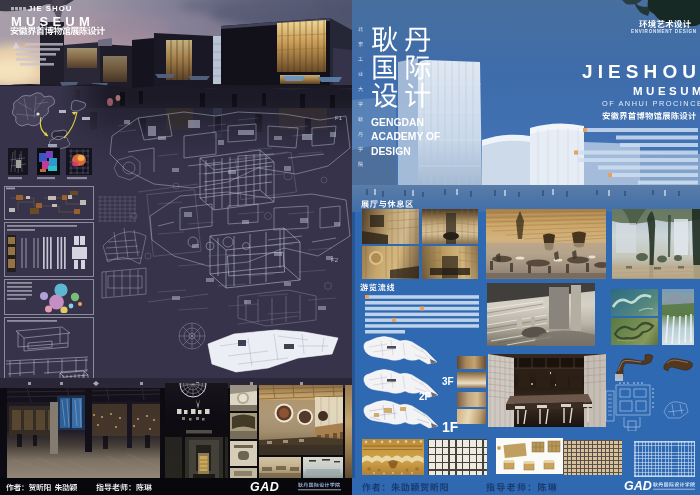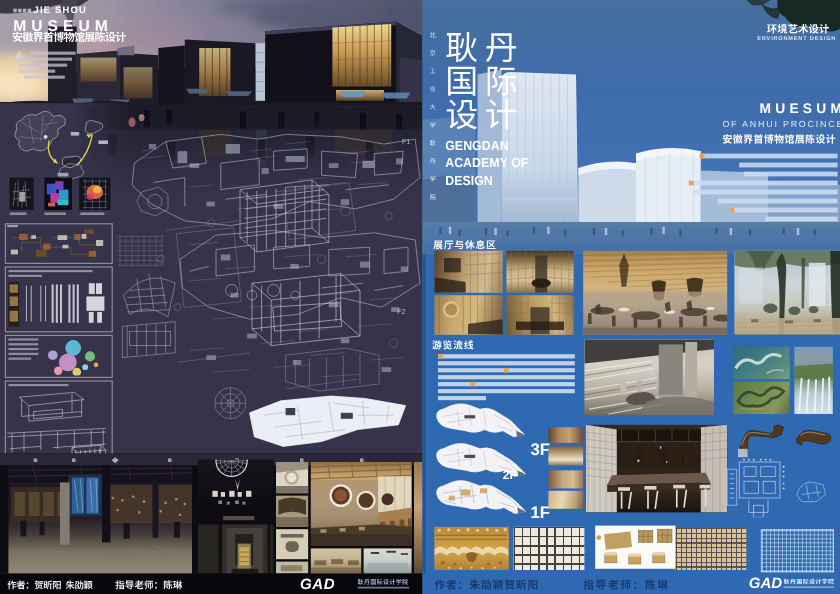--- a/index.html
+++ b/index.html
@@ -720,20 +720,21 @@
 
 <div class="txt" style="left:371px;top:114.5px;font-size:11px;font-weight:bold;line-height:14.5px;letter-spacing:0px;transform:scaleX(0.94);transform-origin:0 0">GENGDAN<br>ACADEMY OF<br>DESIGN</div>
 
 <svg class="abs" style="left:630px;top:18px" width="70" height="20" viewBox="0 0 70 20">
       <g transform="translate(9,9.2)">
         <path d="M0.2 -1.1 0.4 -0.1C1.2 -0.4 2.2 -0.7 3.1 -1L2.9 -1.9L2.1 -1.7V-3.4H2.8V-4.3H2.1V-5.9H3V-6.8H0.3V-5.9H1.2V-4.3H0.4V-3.4H1.2V-1.4ZM3.3 -6.8V-5.9H5.3C4.8 -4.5 3.9 -3.2 3 -2.3C3.2 -2.2 3.6 -1.7 3.8 -1.5C4.2 -2 4.6 -2.5 5 -3.1V0.8H6.1V-3.7C6.6 -3 7.2 -2.2 7.4 -1.7L8.3 -2.3C8 -2.9 7.2 -3.9 6.6 -4.6L6.1 -4.2V-4.9C6.2 -5.2 6.3 -5.5 6.5 -5.9H8.2V-6.8Z M13.1 -2.5H15.3V-2.1H13.1ZM13.1 -3.4H15.3V-3.1H13.1ZM15 -5.9C15 -5.7 14.9 -5.5 14.8 -5.2H13.8C13.8 -5.4 13.7 -5.7 13.6 -6L12.7 -5.8C12.8 -5.6 12.9 -5.4 12.9 -5.2H11.8V-4.4H16.8V-5.2H15.7L16 -5.8ZM13.7 -7.2 13.8 -6.8H12.1V-6H16.5V-6.8H14.9C14.8 -7 14.7 -7.2 14.6 -7.4ZM12.2 -4.1V-1.5H12.9C12.8 -0.7 12.5 -0.3 11.2 0C11.3 0.2 11.6 0.6 11.7 0.8C13.3 0.4 13.7 -0.3 13.9 -1.5H14.5V-0.4C14.5 0.1 14.6 0.3 14.7 0.4C14.9 0.6 15.2 0.7 15.4 0.7C15.5 0.7 15.8 0.7 16 0.7C16.1 0.7 16.4 0.6 16.5 0.6C16.7 0.5 16.8 0.4 16.9 0.2C16.9 0.1 17 -0.2 17 -0.6C16.7 -0.6 16.4 -0.8 16.2 -1C16.2 -0.7 16.2 -0.4 16.2 -0.3C16.1 -0.2 16.1 -0.2 16.1 -0.2C16 -0.1 15.9 -0.1 15.9 -0.1C15.8 -0.1 15.7 -0.1 15.6 -0.1C15.6 -0.1 15.5 -0.2 15.5 -0.2C15.5 -0.2 15.5 -0.3 15.5 -0.4V-1.5H16.3V-4.1ZM8.9 -1.3 9.2 -0.2C10 -0.6 11 -0.9 11.9 -1.3L11.7 -2.3L10.9 -2V-4.3H11.6V-5.3H10.9V-7.2H9.9V-5.3H9V-4.3H9.9V-1.6C9.5 -1.5 9.2 -1.4 8.9 -1.3Z M18.7 -4.3V-3.4H21.8C19 -1.8 18.8 -1.3 18.8 -0.7C18.8 0 19.4 0.5 20.7 0.5H23.9C25 0.5 25.5 0.2 25.6 -1.4C25.3 -1.4 24.9 -1.6 24.6 -1.7C24.6 -0.6 24.4 -0.5 24 -0.5H20.7C20.2 -0.5 19.9 -0.6 19.9 -0.8C19.9 -1.1 20.2 -1.5 24.5 -3.7C24.6 -3.7 24.6 -3.8 24.7 -3.8L24 -4.4L23.7 -4.3ZM22.7 -7.3V-6.5H20.7V-7.3H19.7V-6.5H17.8V-5.5H19.7V-4.8H20.7V-5.5H22.7V-4.8H23.7V-5.5H25.5V-6.5H23.7V-7.3Z M31.3 -6.6C31.8 -6.2 32.4 -5.7 32.7 -5.3L33.5 -6C33.2 -6.4 32.5 -6.9 32.1 -7.2ZM29.9 -7.3V-5.2H26.6V-4.2H29.6C28.9 -2.9 27.6 -1.7 26.3 -1C26.5 -0.8 26.9 -0.4 27.1 -0.1C28.1 -0.7 29.1 -1.7 29.9 -2.8V0.8H31V-3.1C31.8 -2 32.7 -0.9 33.7 -0.2C33.9 -0.5 34.3 -0.9 34.5 -1.1C33.4 -1.8 32.2 -3 31.4 -4.2H34.1V-5.2H31V-7.3Z M35.7 -6.6C36.1 -6.2 36.7 -5.6 37 -5.2L37.7 -5.9C37.4 -6.3 36.8 -6.8 36.3 -7.2ZM35.1 -4.7V-3.7H36.1V-1.1C36.1 -0.7 35.9 -0.4 35.7 -0.2C35.9 -0 36.1 0.4 36.2 0.7C36.4 0.4 36.7 0.2 38.2 -1.2C38.1 -1.3 37.9 -1.7 37.9 -2L37.1 -1.4V-4.7ZM38.8 -7V-6.1C38.8 -5.5 38.7 -4.9 37.6 -4.4C37.8 -4.3 38.2 -3.9 38.3 -3.7C39.5 -4.2 39.8 -5.2 39.8 -6.1H40.9V-5.2C40.9 -4.3 41.1 -3.9 42 -3.9C42.1 -3.9 42.4 -3.9 42.5 -3.9C42.7 -3.9 42.9 -3.9 43.1 -4C43 -4.2 43 -4.6 43 -4.9C42.9 -4.8 42.7 -4.8 42.5 -4.8C42.4 -4.8 42.2 -4.8 42.1 -4.8C41.9 -4.8 41.9 -4.9 41.9 -5.1V-7ZM41.4 -2.6C41.1 -2.1 40.8 -1.7 40.3 -1.4C39.9 -1.7 39.6 -2.1 39.3 -2.6ZM38.1 -3.6V-2.6H38.7L38.3 -2.5C38.7 -1.8 39.1 -1.3 39.5 -0.8C38.9 -0.5 38.2 -0.3 37.5 -0.1C37.7 0.1 37.9 0.5 38 0.8C38.8 0.6 39.6 0.3 40.3 -0.2C41 0.3 41.7 0.6 42.6 0.8C42.7 0.5 43 0.1 43.2 -0.1C42.4 -0.3 41.8 -0.5 41.2 -0.8C41.8 -1.4 42.4 -2.3 42.7 -3.3L42 -3.6L41.9 -3.6Z M44.5 -6.6C45 -6.1 45.6 -5.6 45.9 -5.2L46.6 -5.9C46.3 -6.3 45.6 -6.9 45.2 -7.2ZM43.8 -4.7V-3.6H45.1V-1C45.1 -0.6 44.8 -0.4 44.6 -0.2C44.8 -0 45 0.5 45.1 0.7C45.3 0.5 45.6 0.3 47.3 -1C47.2 -1.2 47.1 -1.6 47 -1.9L46.1 -1.3V-4.7ZM48.7 -7.3V-4.6H46.7V-3.5H48.7V0.8H49.8V-3.5H51.8V-4.6H49.8V-7.3Z" fill="#ffffff"></path>
       </g>
     </svg>
 <div class="txt" style="left:631px;top:29px;font-size:4.6px;letter-spacing:0.72px;color:#dce6f4;font-weight:bold">ENVIRONMENT DESIGN</div>
 
+<div class="txt" style="left:582px;top:60.5px;font-size:19px;font-weight:bold;letter-spacing:5.1px">JIESHOU</div>
 
 <div class="txt" style="left:633px;top:85px;font-size:11.5px;font-weight:bold;letter-spacing:3.5px">MUESUM</div>
 
 <div class="txt" style="left:602px;top:99px;font-size:7.4px;letter-spacing:1.5px;color:#e3ebf7">OF ANHUI PROCINCE</div>
 
 <svg class="abs" style="left:600px;top:106px" width="100" height="18" viewBox="0 0 100 18">
       <g transform="translate(2,13)">
         <path d="M3.3 -6.9C3.4 -6.7 3.5 -6.5 3.6 -6.2H0.7V-4.3H1.7V-5.3H6.7V-4.3H7.8V-6.2H4.8C4.7 -6.5 4.5 -6.9 4.3 -7.2ZM5.3 -2.9C5 -2.4 4.8 -2 4.4 -1.7C3.9 -1.9 3.5 -2 3 -2.2C3.2 -2.4 3.3 -2.7 3.5 -2.9ZM1.4 -1.8C2.1 -1.6 2.8 -1.3 3.4 -1C2.7 -0.6 1.7 -0.3 0.5 -0.2C0.7 0 1 0.5 1.1 0.7C2.5 0.5 3.6 0.1 4.6 -0.5C5.6 -0.1 6.5 0.4 7.1 0.8L7.9 -0.1C7.3 -0.5 6.4 -0.9 5.4 -1.3C5.8 -1.7 6.2 -2.3 6.4 -2.9H7.9V-3.9H4C4.2 -4.2 4.3 -4.6 4.5 -4.9L3.4 -5.1C3.2 -4.7 3 -4.3 2.8 -3.9H0.5V-2.9H2.2C2 -2.5 1.7 -2.1 1.5 -1.8Z M11.3 -1C11.1 -0.6 10.8 -0.3 10.6 -0L11.1 0.5C11.5 0.2 11.8 -0.4 12 -0.8ZM10.1 -7.1C9.8 -6.6 9.3 -5.9 8.8 -5.5C9 -5.4 9.2 -5 9.3 -4.8C9.9 -5.3 10.5 -6.1 11 -6.8ZM10.2 -5.4C9.9 -4.6 9.3 -3.7 8.7 -3.2C8.9 -2.9 9.2 -2.4 9.3 -2.2C9.4 -2.4 9.5 -2.5 9.6 -2.7V0.8H10.5V-3.9C10.7 -4.2 10.8 -4.5 11 -4.8V-4.7H14V-6.6H13.3V-5.5H12.9V-7.1H12.1V-5.5H11.6V-6.6H11V-5.1ZM14.7 -7.1C14.5 -5.9 14.3 -4.7 13.7 -3.9V-4.4H10.8V-3.6H11.9C11.6 -3.3 11.3 -3.1 11.2 -3C11.1 -2.9 10.9 -2.9 10.8 -2.8C10.9 -2.6 11 -2.3 11.1 -2.1C11.2 -2.2 11.3 -2.2 11.9 -2.3C11.6 -2.1 11.4 -2 11.3 -1.9C11.1 -1.7 10.9 -1.6 10.7 -1.6C10.8 -1.4 10.9 -1.1 10.9 -0.9C11.1 -1 11.3 -1 12.2 -1.1V-0C12.2 0.1 12.1 0.1 12.1 0.1C12 0.1 11.8 0.1 11.6 0.1C11.7 0.2 11.8 0.5 11.9 0.7C12.2 0.7 12.5 0.7 12.7 0.6C12.9 0.5 12.9 0.3 12.9 0V-1.2L13.8 -1.3C13.9 -1.1 13.9 -1 14 -0.9L14.5 -1.2C14.4 -1.6 14.1 -2.2 13.8 -2.6L13.2 -2.3L13.5 -1.9L12.3 -1.8C12.8 -2.2 13.3 -2.5 13.7 -2.9L13.1 -3.4C13 -3.2 12.8 -3.1 12.7 -2.9L12.1 -2.9C12.3 -3.1 12.5 -3.3 12.7 -3.5L12.4 -3.6H13.7V-3.8C13.9 -3.5 14.1 -3.1 14.2 -3C14.3 -3.1 14.4 -3.2 14.4 -3.3C14.6 -2.6 14.7 -2 14.9 -1.4C14.7 -0.9 14.4 -0.6 14.1 -0.2C14 -0.5 13.8 -0.8 13.6 -1.1L13 -0.8C13.3 -0.5 13.5 -0 13.6 0.3L13.8 0.2C13.9 0.3 14.2 0.6 14.3 0.8C14.7 0.4 15 0 15.3 -0.4C15.6 0 15.9 0.4 16.3 0.8C16.4 0.5 16.7 0.2 16.9 0C16.4 -0.3 16.1 -0.8 15.8 -1.4C16.1 -2.3 16.3 -3.4 16.4 -4.7H16.8V-5.5H15.3C15.4 -6 15.5 -6.5 15.5 -7ZM15 -4.7H15.6C15.5 -4 15.5 -3.3 15.3 -2.7C15.2 -3.3 15.1 -3.9 15 -4.6Z M19.4 -4.7H20.9V-4.1H19.4ZM21.9 -4.7H23.4V-4.1H21.9ZM19.4 -6H20.9V-5.4H19.4ZM21.9 -6H23.4V-5.4H21.9ZM22.2 -2.2V0.7H23.3V-1.9C23.7 -1.7 24.2 -1.4 24.7 -1.3C24.9 -1.5 25.2 -1.9 25.4 -2.1C24.5 -2.3 23.7 -2.8 23.1 -3.3H24.4V-6.9H18.4V-3.3H19.8C19.2 -2.7 18.3 -2.3 17.5 -2.1C17.7 -1.9 18 -1.5 18.1 -1.2C18.7 -1.4 19.2 -1.7 19.7 -2V-1.7C19.7 -1.2 19.5 -0.5 18.1 -0C18.3 0.2 18.6 0.6 18.8 0.8C20.5 0.2 20.7 -0.9 20.7 -1.7V-2.3H20C20.4 -2.6 20.7 -2.9 21 -3.3H21.9C22.1 -2.9 22.5 -2.5 22.9 -2.2Z M28 -2.4H31.9V-1.9H28ZM28 -3.2V-3.7H31.9V-3.2ZM28 -1.1H31.9V-0.5H28ZM27.5 -6.8C27.7 -6.6 28 -6.3 28.1 -6H26.2V-5.1H29.4L29.3 -4.6H27V0.8H28V0.4H31.9V0.8H32.9V-4.6H30.4L30.6 -5.1H33.8V-6H31.9C32.2 -6.3 32.4 -6.6 32.6 -6.9L31.4 -7.2C31.3 -6.8 31 -6.4 30.8 -6H28.9L29.2 -6.2C29.1 -6.5 28.7 -6.9 28.4 -7.2Z M37.7 -5.2V-2.3H38.5V-2.7H39.3V-2.3H40.3V-2.7H41.2V-2.5H40.4V-2H37.1V-1.2H38.3L37.8 -0.8C38.2 -0.5 38.6 -0 38.8 0.3L39.6 -0.3C39.4 -0.5 39 -0.9 38.7 -1.2H40.4V-0.2C40.4 -0.1 40.4 -0.1 40.2 -0.1C40.1 -0.1 39.7 -0.1 39.4 -0.1C39.5 0.2 39.6 0.5 39.7 0.7C40.2 0.7 40.7 0.7 41 0.6C41.3 0.5 41.3 0.3 41.3 -0.2V-1.2H42.6V-2H41.3V-2.3H42.1V-5.2H40.3V-5.6H42.5V-6.3H42L42.2 -6.6C41.9 -6.7 41.4 -7 41.1 -7.2L40.6 -6.6C40.8 -6.5 41 -6.4 41.2 -6.3H40.3V-7.1H39.3V-6.3H37.2V-5.6H39.3V-5.2ZM39.3 -3.7V-3.3H38.5V-3.7ZM40.3 -3.7H41.2V-3.3H40.3ZM39.3 -4.3H38.5V-4.6H39.3ZM40.3 -4.3V-4.6H41.2V-4.3ZM35.6 -7.1V-5H34.7V-4.1H35.6V0.7H36.6V-4.1H37.4V-5H36.6V-7.1Z M47.3 -7.1C47.1 -5.9 46.6 -4.7 45.9 -4C46.2 -3.8 46.5 -3.5 46.7 -3.4C47 -3.8 47.3 -4.3 47.6 -4.9H48C47.6 -3.7 47 -2.4 46.1 -1.8C46.4 -1.6 46.7 -1.4 46.9 -1.2C47.8 -2 48.5 -3.5 48.8 -4.9H49.2C48.8 -2.9 48 -1 46.6 -0C46.9 0.1 47.3 0.4 47.4 0.6C48.8 -0.6 49.7 -2.8 50.1 -4.9H50.1C50 -1.9 49.8 -0.7 49.6 -0.4C49.5 -0.3 49.5 -0.3 49.3 -0.3C49.2 -0.3 48.9 -0.3 48.6 -0.3C48.7 -0 48.8 0.4 48.8 0.7C49.2 0.7 49.6 0.7 49.8 0.6C50.1 0.6 50.3 0.5 50.5 0.2C50.8 -0.2 50.9 -1.6 51.1 -5.4C51.1 -5.5 51.1 -5.8 51.1 -5.8H47.9C48.1 -6.2 48.2 -6.6 48.2 -7ZM43.6 -6.7C43.6 -5.7 43.4 -4.6 43.1 -3.9C43.3 -3.8 43.7 -3.6 43.9 -3.5C44 -3.8 44.1 -4.1 44.2 -4.6H44.7V-2.9C44.2 -2.8 43.6 -2.6 43.2 -2.6L43.5 -1.6L44.7 -2V0.8H45.7V-2.2L46.6 -2.5L46.4 -3.4L45.7 -3.2V-4.6H46.4V-5.5H45.7V-7.1H44.7V-5.5H44.3C44.4 -5.8 44.4 -6.2 44.5 -6.5Z M52.6 -7.1C52.5 -6 52.2 -4.7 51.8 -4C52 -3.8 52.4 -3.5 52.5 -3.3C52.8 -3.8 53 -4.4 53.2 -5.1H53.9C53.8 -4.7 53.7 -4.4 53.6 -4.2L54.4 -3.9C54.6 -4.4 54.8 -5.1 55 -5.7V-4.7H55.3V0.7H56.3V0.5H58.4V0.7H59.4V-2H56.3V-2.5H59V-4.7H59.6V-6.2H57.5L58 -6.4C57.9 -6.6 57.8 -6.9 57.6 -7.2L56.6 -6.9C56.8 -6.7 56.9 -6.4 56.9 -6.2H55V-5.8L54.4 -6L54.2 -6H53.4C53.5 -6.3 53.5 -6.6 53.6 -7ZM56.3 -0.4V-1.2H58.4V-0.4ZM56.3 -4.1H58.1V-3.3H56.3ZM56.3 -4.9H55.9V-5.3H58.6V-4.9ZM52.9 0.7C53.1 0.5 53.4 0.3 55 -0.8C54.9 -1 54.8 -1.4 54.7 -1.7L53.9 -1.1V-4H52.9V-1C52.9 -0.5 52.6 -0.1 52.4 0.1C52.5 0.2 52.8 0.5 52.9 0.7Z M62.9 0.8V0.8C63.1 0.7 63.4 0.6 65.3 0.2C65.3 0 65.3 -0.4 65.3 -0.6L63.9 -0.4V-1.7H64.8C65.4 -0.4 66.3 0.4 67.8 0.7C67.9 0.5 68.1 0.1 68.3 -0.1C67.8 -0.2 67.3 -0.4 66.9 -0.6C67.2 -0.8 67.6 -1 67.9 -1.3L67.4 -1.7H68.2V-2.5H66.7V-3.1H67.9V-3.9H66.7V-4.5H67.8V-6.8H61.3V-4.3C61.3 -2.9 61.2 -1 60.4 0.3C60.6 0.4 61.1 0.6 61.3 0.8C62.2 -0.6 62.3 -2.8 62.3 -4.3V-4.5H63.5V-3.9H62.5V-3.1H63.5V-2.5H62.3V-1.7H63V-0.8C63 -0.4 62.7 -0.1 62.6 -0C62.7 0.2 62.9 0.6 62.9 0.8ZM64.5 -3.1H65.7V-2.5H64.5ZM64.5 -3.9V-4.5H65.7V-3.9ZM65.8 -1.7H67C66.8 -1.5 66.5 -1.3 66.2 -1.1C66 -1.3 65.9 -1.5 65.8 -1.7ZM62.3 -5.9H66.8V-5.4H62.3Z M75.3 -1.8C75.6 -1.1 76 -0.3 76.2 0.2L77 -0.2C76.8 -0.7 76.4 -1.5 76 -2.1ZM72.5 -2.1C72.3 -1.5 71.9 -0.7 71.5 -0.2C71.7 -0.1 72 0.2 72.2 0.4C72.7 -0.2 73.2 -1.1 73.5 -1.8ZM69.4 -6.8V0.8H70.3V-5.9H71C70.8 -5.3 70.6 -4.6 70.5 -4C71 -3.5 71.1 -3 71.1 -2.6C71.1 -2.3 71 -2.2 70.9 -2.1C70.8 -2.1 70.8 -2 70.7 -2C70.6 -2 70.5 -2 70.3 -2C70.5 -1.8 70.6 -1.4 70.6 -1.1C70.8 -1.1 71 -1.2 71.1 -1.2C71.3 -1.2 71.5 -1.3 71.6 -1.3C71.9 -1.5 72 -1.9 72 -2.4C72 -2.9 71.9 -3.5 71.4 -4.1C71.6 -4.8 71.9 -5.7 72.1 -6.4L71.4 -6.8L71.3 -6.8ZM72 -6.1V-5.2H72.8C72.7 -4.7 72.6 -4.3 72.5 -4.1C72.3 -3.8 72.2 -3.5 72 -3.5C72.1 -3.2 72.3 -2.7 72.4 -2.5C72.4 -2.6 72.8 -2.6 73.1 -2.6H73.9V-0.4C73.9 -0.3 73.9 -0.2 73.8 -0.2C73.7 -0.2 73.4 -0.2 73.1 -0.2C73.2 0 73.4 0.4 73.4 0.7C73.9 0.7 74.3 0.7 74.6 0.5C74.9 0.4 74.9 0.1 74.9 -0.3V-2.6H76.6V-3.6H74.9V-4.7H73.9V-3.6H73.2C73.4 -4 73.7 -4.6 73.9 -5.2H76.8V-6.1H74.2C74.2 -6.4 74.3 -6.8 74.4 -7.1L73.3 -7.2C73.2 -6.8 73.2 -6.5 73.1 -6.1Z M78.2 -6.4C78.7 -6 79.3 -5.4 79.6 -5.1L80.2 -5.8C80 -6.1 79.3 -6.7 78.9 -7ZM77.7 -4.5V-3.6H78.7V-1C78.7 -0.6 78.5 -0.4 78.3 -0.2C78.4 -0 78.7 0.4 78.8 0.6C78.9 0.4 79.2 0.2 80.8 -1.1C80.7 -1.3 80.5 -1.7 80.4 -2L79.7 -1.4V-4.5ZM81.3 -6.9V-6C81.3 -5.4 81.2 -4.8 80.1 -4.3C80.3 -4.2 80.7 -3.8 80.8 -3.6C82 -4.1 82.3 -5.1 82.3 -5.9H83.4V-5C83.4 -4.2 83.6 -3.8 84.4 -3.8C84.5 -3.8 84.8 -3.8 85 -3.8C85.1 -3.8 85.3 -3.8 85.5 -3.9C85.4 -4.1 85.4 -4.5 85.4 -4.7C85.3 -4.7 85.1 -4.7 84.9 -4.7C84.8 -4.7 84.6 -4.7 84.5 -4.7C84.4 -4.7 84.4 -4.8 84.4 -5V-6.9ZM83.8 -2.6C83.6 -2.1 83.2 -1.7 82.8 -1.3C82.4 -1.7 82 -2.1 81.8 -2.6ZM80.6 -3.5V-2.6H81.2L80.9 -2.4C81.2 -1.8 81.6 -1.3 82 -0.8C81.4 -0.5 80.8 -0.3 80 -0.1C80.2 0.1 80.4 0.5 80.5 0.7C81.3 0.5 82.1 0.3 82.8 -0.2C83.4 0.3 84.1 0.6 85 0.8C85.1 0.5 85.4 0.1 85.6 -0.1C84.9 -0.3 84.2 -0.5 83.6 -0.8C84.3 -1.4 84.8 -2.2 85.1 -3.3L84.5 -3.5L84.3 -3.5Z M87 -6.4C87.4 -6 88.1 -5.4 88.4 -5.1L89 -5.8C88.7 -6.2 88.1 -6.7 87.6 -7.1ZM86.3 -4.5V-3.5H87.5V-1C87.5 -0.6 87.3 -0.4 87.1 -0.2C87.3 -0 87.5 0.5 87.6 0.7C87.7 0.5 88 0.3 89.7 -1C89.6 -1.2 89.5 -1.6 89.4 -1.9L88.6 -1.3V-4.5ZM91.1 -7.1V-4.5H89.1V-3.4H91.1V0.8H92.2V-3.4H94.1V-4.5H92.2V-7.1Z" fill="#ffffff"></path>
       </g>
     </svg>
@@ -909,21 +910,21 @@
         <path d="M9,14 L29,11 M13,19 L37,16 M33,7 L35,22 M45,10 L47,23 M53,12 L65,19 M57,22 L69,26 M23,8 L25,23 M10,20 L20,23 M63,16 L73,27"></path>
       </g>
 <g fill="#caa25a" opacity="0.85">
         <rect x="24" y="11" width="8" height="5"></rect>
         <rect x="40" y="10" width="6" height="4"></rect>
         <rect x="14" y="16" width="5" height="4"></rect>
       </g>
 <path d="M71,26 L78,29 L72,31 Z" fill="#6a6a72"></path>
 </svg>
 
-<div class="txt" style="left:442px;top:366px;font-size:14px;font-weight:bold">3F</div>
+<div class="txt" style="left:442px;top:376px;font-size:10px;font-weight:bold">3F</div>
 <div class="txt" style="left:419px;top:391px;font-size:10px;font-weight:bold">2F</div>
 <div class="txt" style="left:442px;top:418.5px;font-size:14px;font-weight:bold">1F</div>
 
 <div class="abs" style="left:456.5px;top:355.5px;width:29px;height:13.5px;background:linear-gradient(90deg,#5e4630 0%,#a8865c 30%,#c3a370 60%,#6a4e32 100%)"></div>
 
 <div class="abs" style="left:456.5px;top:372px;width:29px;height:16px;background:linear-gradient(180deg,#7d6244 0%,#cdb288 45%,#ece0ca 70%,#8d7354 100%)"></div>
 
 <div class="abs" style="left:456.5px;top:392px;width:29px;height:14.5px;background:linear-gradient(90deg,#7d5c40 0%,#c3a882 40%,#d6bd92 70%,#9a7a56 100%)"></div>
 
 <div class="abs" style="left:456.5px;top:408.5px;width:29px;height:15.5px;background:linear-gradient(100deg,#d2b182 0%,#e8d8b6 40%,#bfa272 75%,#7d6242 100%)"></div>

